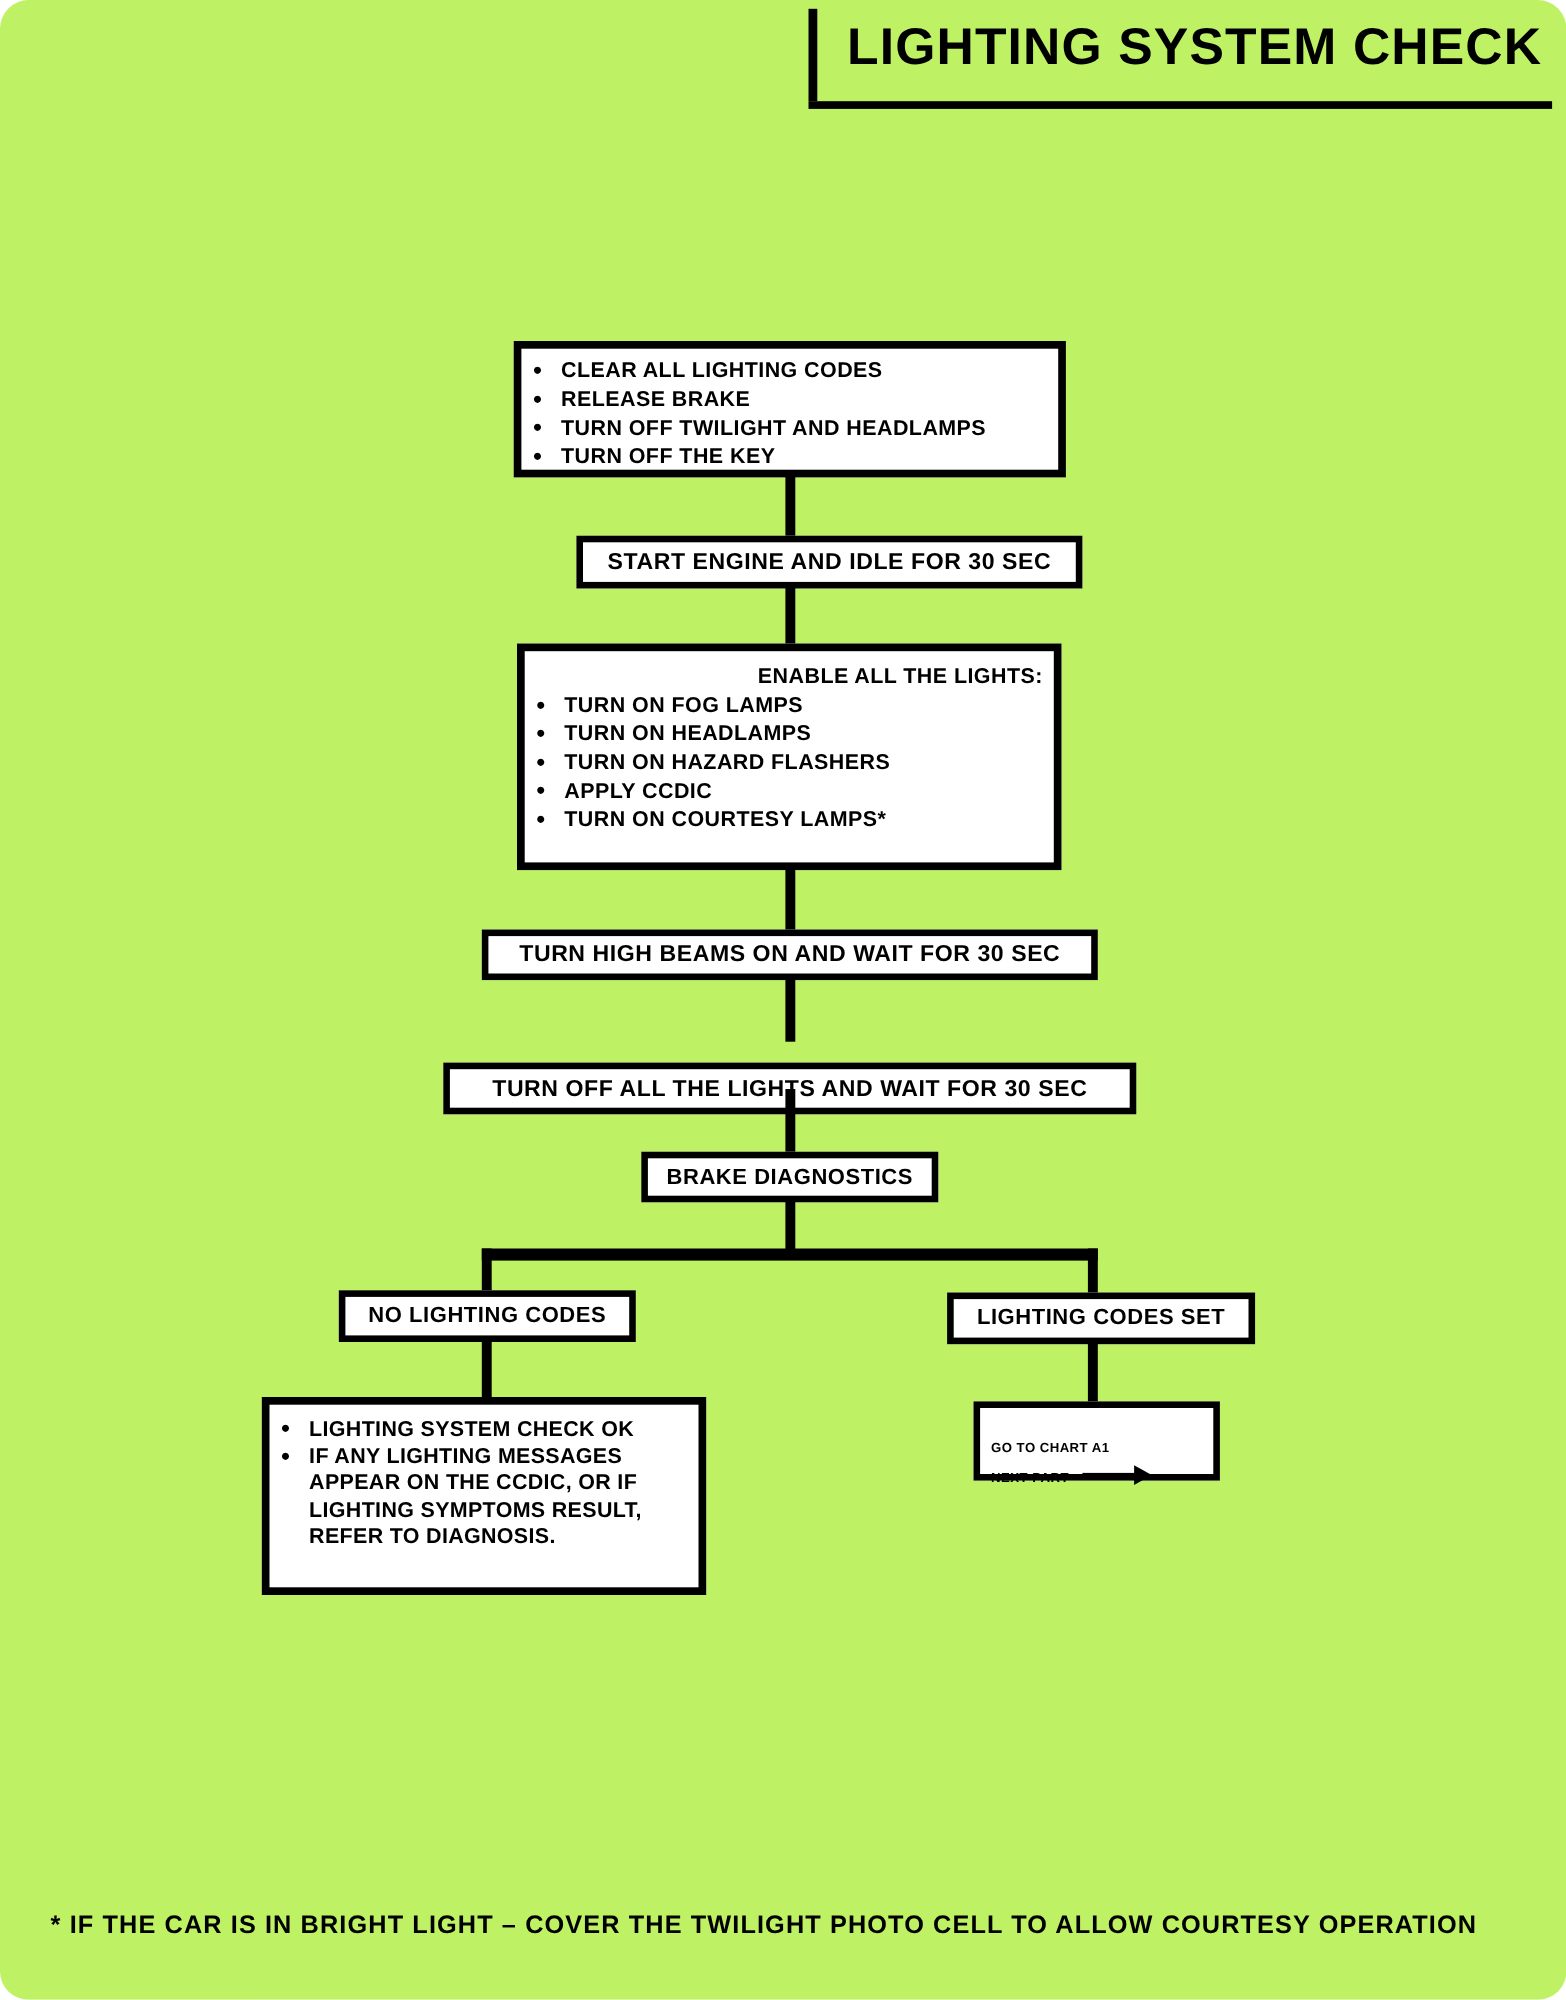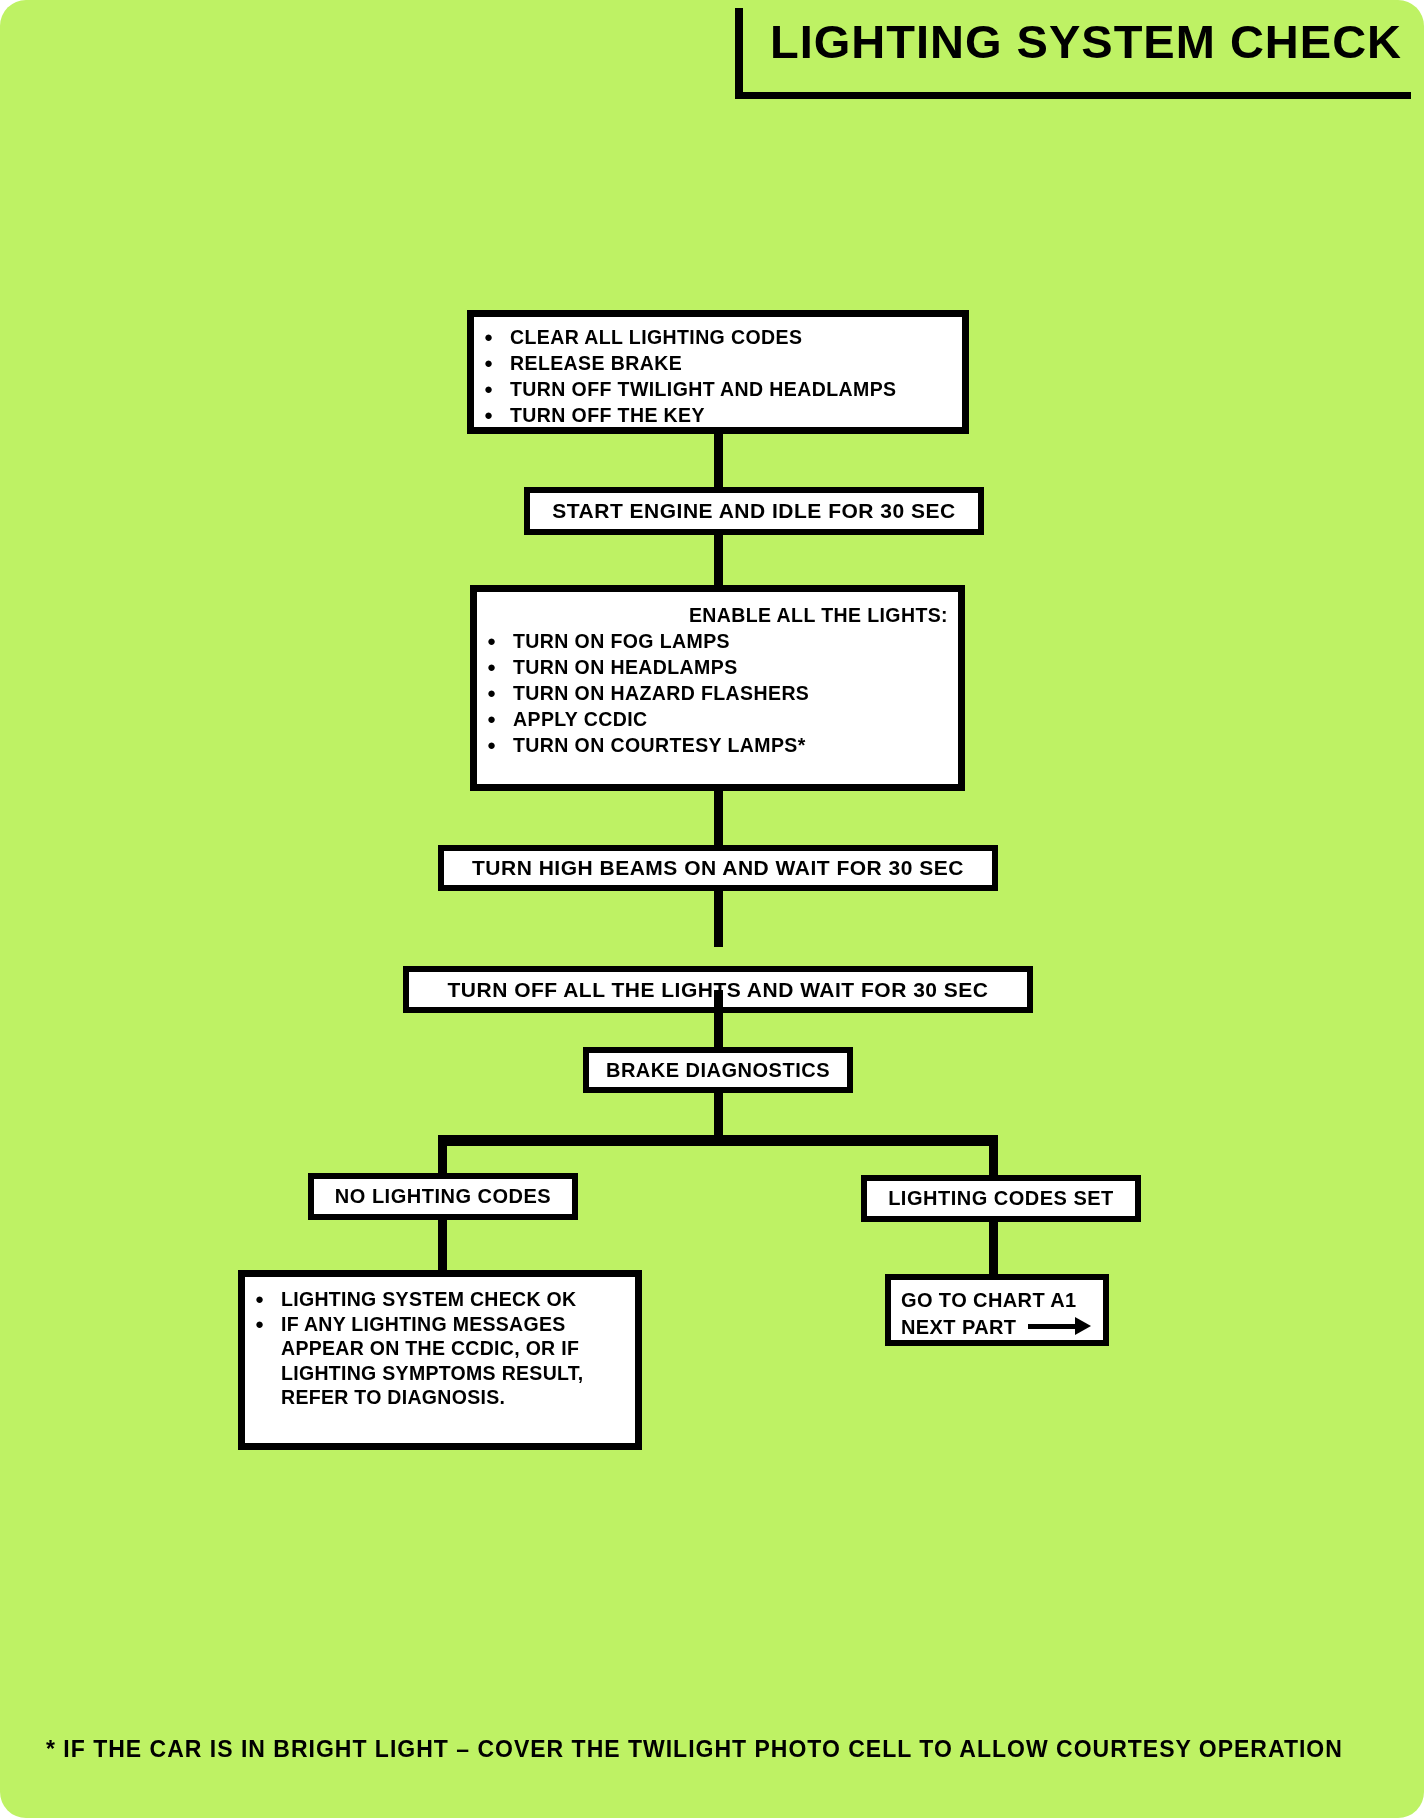--- a/index.html
+++ b/index.html
@@ -20,21 +20,21 @@
   .bullets-box{padding:7px 10px;font-size:19.5px;line-height:26px;letter-spacing:.4px;}
   .brow{display:flex;}
   .bdot{flex:0 0 26px;font-size:15px;line-height:26px;}
   .btxt{flex:1;}
   .plain-line{padding-left:0;text-align:right;}
   
   .vline{position:absolute;width:9px;background:#000;}
   .hline{position:absolute;height:11px;background:#000;}
   
   .resultL{padding:10px 10px;font-size:19.5px;line-height:24.5px;letter-spacing:.3px;}
-  .go-box{padding:7px 10px;font-size:20px;line-height:27px;letter-spacing:.4px;white-space:nowrap;}
+  .go-box{padding:23px 10px;font-size:12px;line-height:27px;letter-spacing:.4px;white-space:nowrap;}
   .arrow-right{display:inline-block;vertical-align:middle;margin-left:12px;width:48px;height:5px;background:#000;position:relative;top:-2px;}
   .arrow-right::after{content:"";position:absolute;right:-15px;top:-7px;width:0;height:0;
     border-left:16px solid #000;border-top:9px solid transparent;border-bottom:9px solid transparent;}
   
   .footnote{position:absolute;left:46px;top:1736px;font-size:23px;letter-spacing:1px;white-space:nowrap;}
 </style>
 </head>
 <body>
 
 <div id="canvas">

